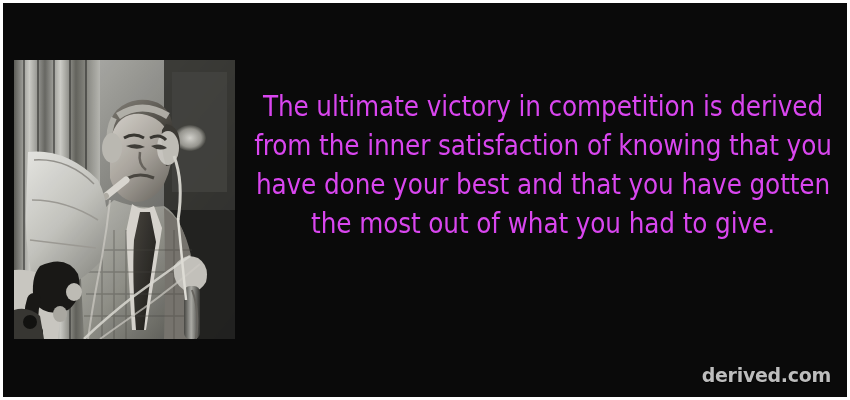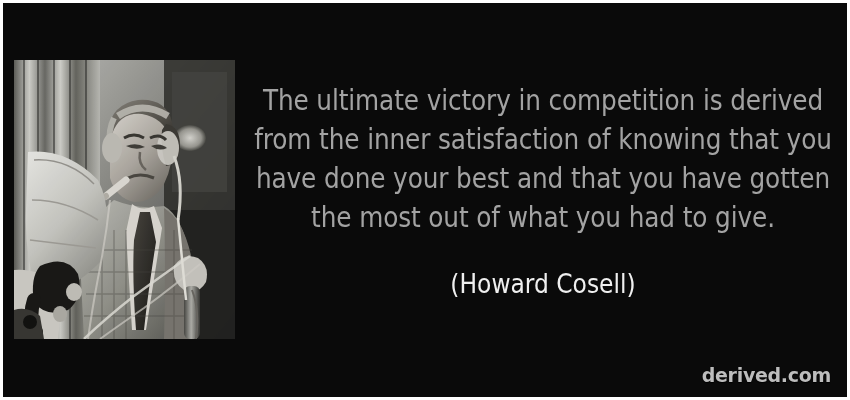--- a/index.html
+++ b/index.html
@@ -34,22 +34,22 @@
     height: 279px;
   }
   #quote-block {
     position: absolute;
     left: 238px;
     top: 78px;
     width: 604px;
     text-align: center;
   }
   #quote-text {
-    margin: 0;
-    color: #a3a3a3;
+    margin: 6px;
+    color: #d946ef;
     font-family: "DejaVu Sans Condensed", "Liberation Sans Narrow", "Liberation Sans", sans-serif;
     font-size: 27.5px;
     line-height: 39px;
     font-weight: 400;
     letter-spacing: -0.1px;
     white-space: pre-wrap;
   }
   #quote-author {
     position: absolute;
     left: 238px;
@@ -201,17 +201,16 @@
       <circle cx="16" cy="262" r="7" fill="#141412"></circle>
 
       <rect x="0" y="0" width="221" height="279" fill="#000000" opacity="0.06"></rect>
     </svg>
   </div>
 
   <div id="quote-block">
     <p id="quote-text">The ultimate victory in competition is derived from the inner satisfaction of knowing that you have done your best and that you have gotten the most out of what you had to give.</p>
   </div>
 
-  <p id="quote-author">(Howard Cosell)</p>
 
   <div id="watermark">derived.com</div>
 
 </div>
 
 </body></html>

